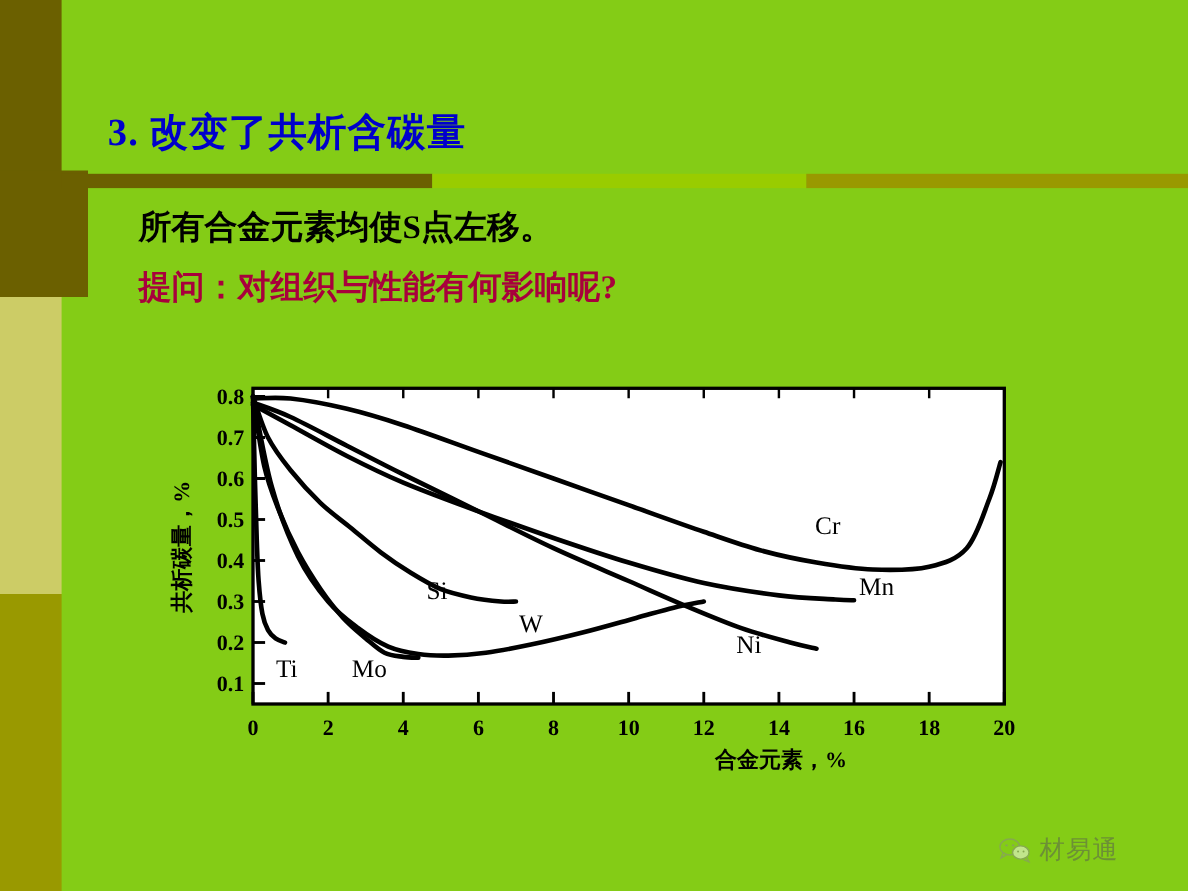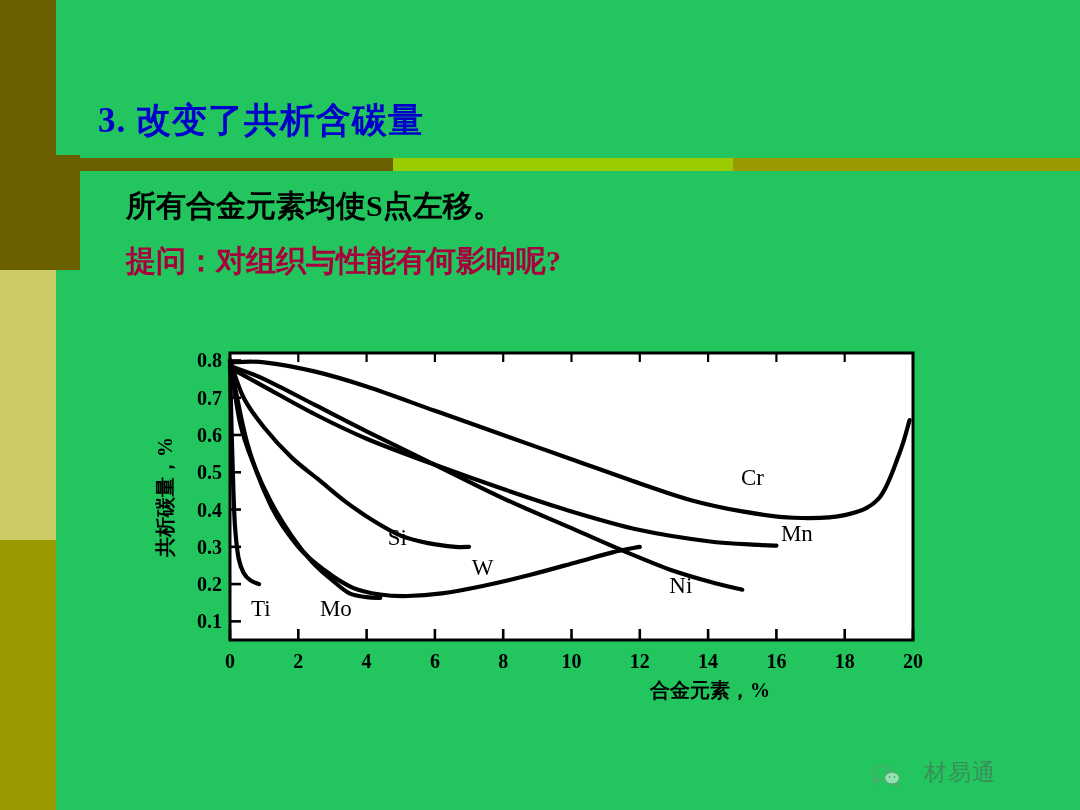--- a/index.html
+++ b/index.html
@@ -4,21 +4,21 @@
 <style>
   html, body {
     margin: 0;
     padding: 0;
     background: #ffffff;
   }
   #slide {
     position: relative;
     width: 1080px;
     height: 810px;
-    background: #22c55e;
+    background: #84cc16;
     overflow: hidden;
     font-family: "Liberation Serif", "DejaVu Serif", serif;
   }
 
   
   .side-block {
     position: absolute;
     left: 0;
     width: 56px;
   }
@@ -83,25 +83,25 @@
     left: 150px;
     top: 345px;
     width: 790px;
     height: 370px;
   }
   #chart-svg { display: block; }
 
   
   #watermark {
     position: absolute;
-    left: 872px;
+    left: 908px;
     top: 757px;
     display: flex;
-    align-items: flex-end;
-    gap: 22px;
+    align-items: center;
+    gap: 7px;
     opacity: 0.50;
   }
   #watermark .wm-text {
     font-size: 23px;
     color: #555555;
     font-family: "Liberation Serif", "DejaVu Serif", serif;
     letter-spacing: 1px;
   }
 </style>
 </head>

